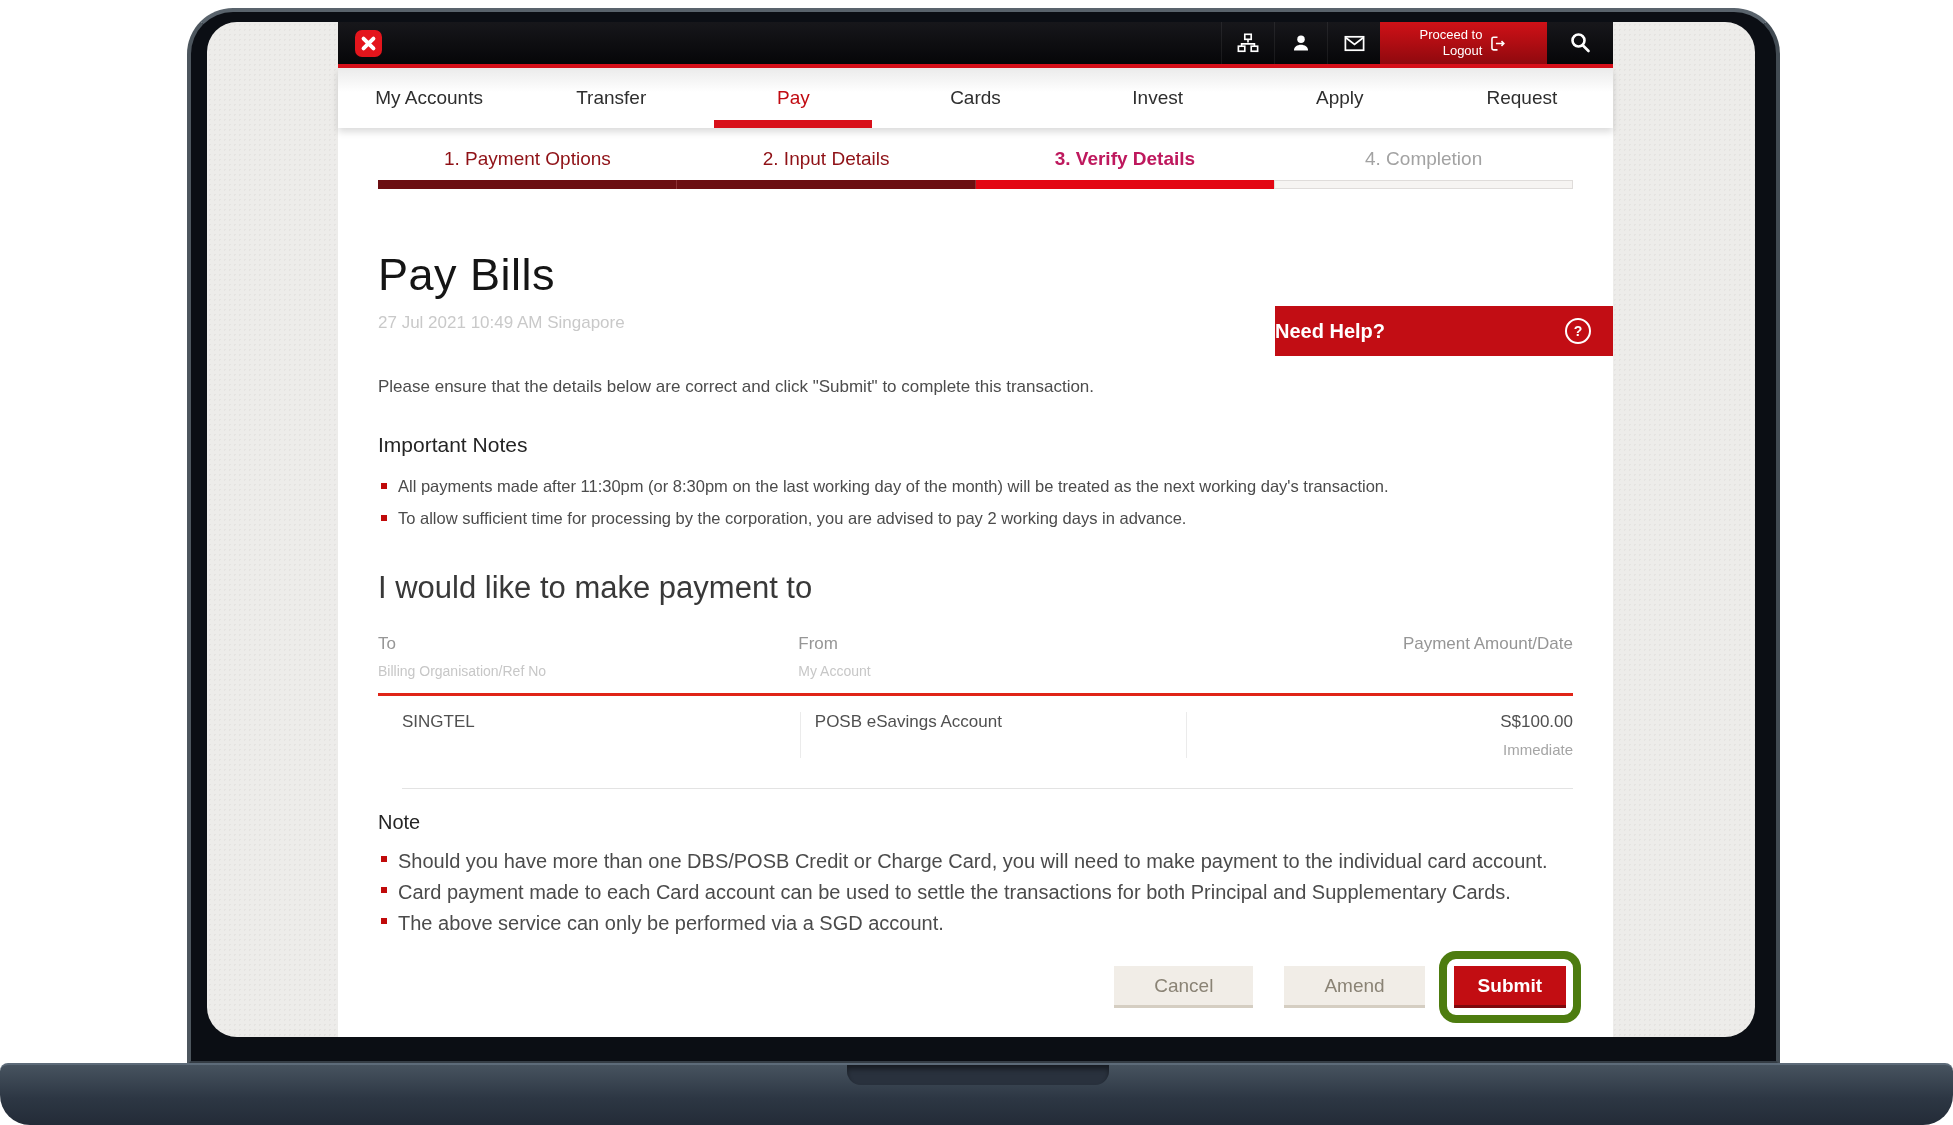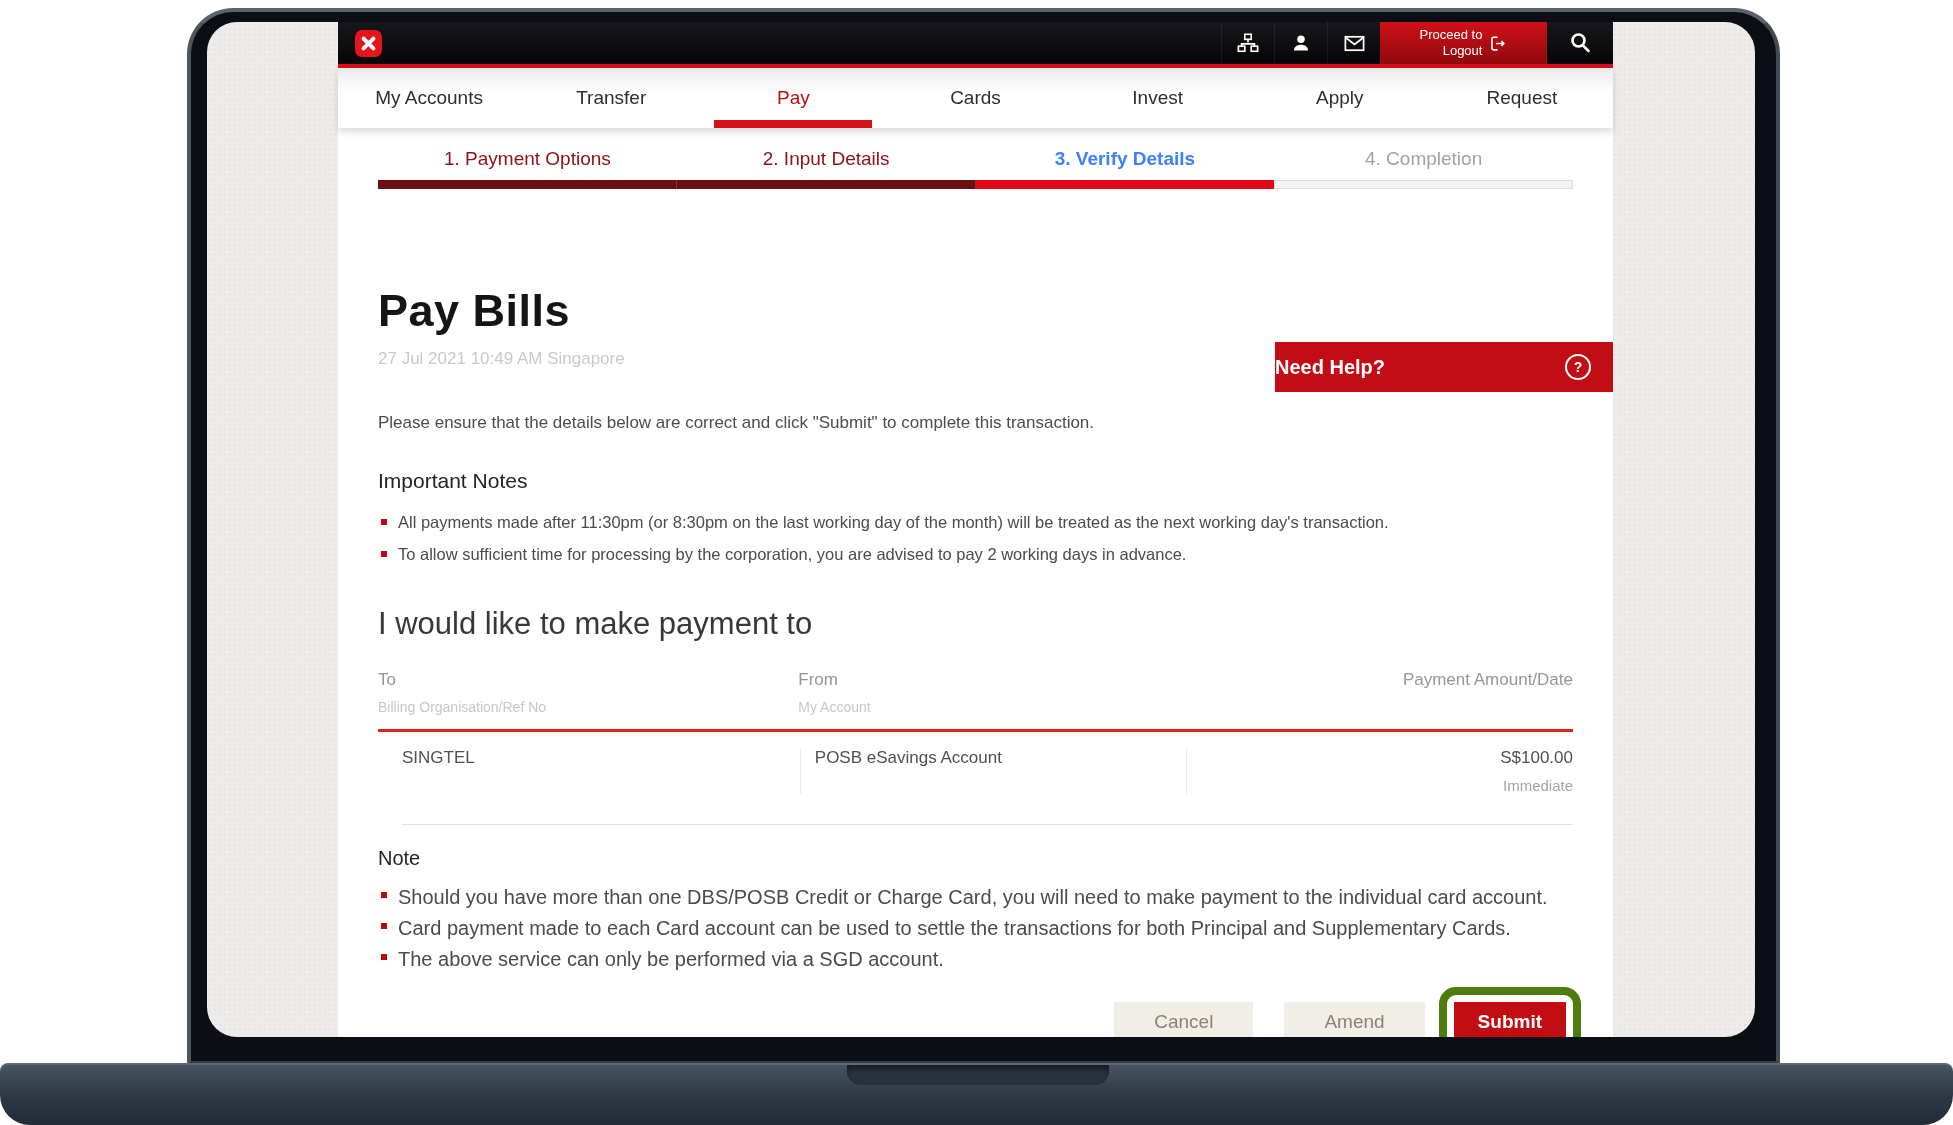--- a/index.html
+++ b/index.html
@@ -45,30 +45,30 @@
     font-size:19px;color:#2e2e2e;position:relative;cursor:pointer;}
   .nav-item.active{color:#c10a11;align-items:center;}
   .active-underline{position:absolute;left:50%;transform:translateX(-50%);bottom:0;
     width:158px;height:8px;background:#d8101a;}
 
   
   .steps{display:flex;padding:20px 40px 0 40px;position:relative;z-index:2;}
   .step{width:25%;}
   .step-label{text-align:center;font-size:19px;padding-bottom:10px;}
   .step.done .step-label{color:#8f1116;}
-  .step.current .step-label{color:#3b82f6;font-weight:bold;}
+  .step.current .step-label{color:#be185d;font-weight:bold;}
   .step.todo .step-label{color:#a2a2a2;}
   .step-bar{height:9px;}
   .step.done .step-bar{background:#6c0f12;border-right:1px solid #8c3134;box-sizing:border-box;}
   .step.current .step-bar{background:#e30613;}
   .step.todo .step-bar{background:#f6f4f2;border:1px solid #dfdcda;box-sizing:border-box;}
 
   
   .content{position:relative;padding:0 40px;}
-  .page-title{margin-top:96px;font-size:45px;color:#151515;letter-spacing:.5px;font-weight:bold;}
+  .page-title{margin-top:60px;font-size:45px;color:#151515;letter-spacing:.5px;}
   .timestamp{margin-top:12px;font-size:17px;color:#c9c9c9;}
   .need-help{position:absolute;right:0;top:57px;width:338px;height:50px;background:#c20d14;
     display:flex;align-items:center;color:#fff;cursor:pointer;}
   .need-help-label{font-size:20px;font-weight:bold;}
   .help-circle{margin-left:auto;margin-right:22px;width:22px;height:22px;border:2px solid #fff;
     border-radius:50%;display:flex;align-items:center;justify-content:center;
     font-size:14px;font-weight:bold;}
   .instruction{margin-top:44px;font-size:17px;color:#4c4c4c;}
   .imp-heading{margin-top:36px;font-size:21px;color:#242424;}
   .bullets{margin-top:20px;}

